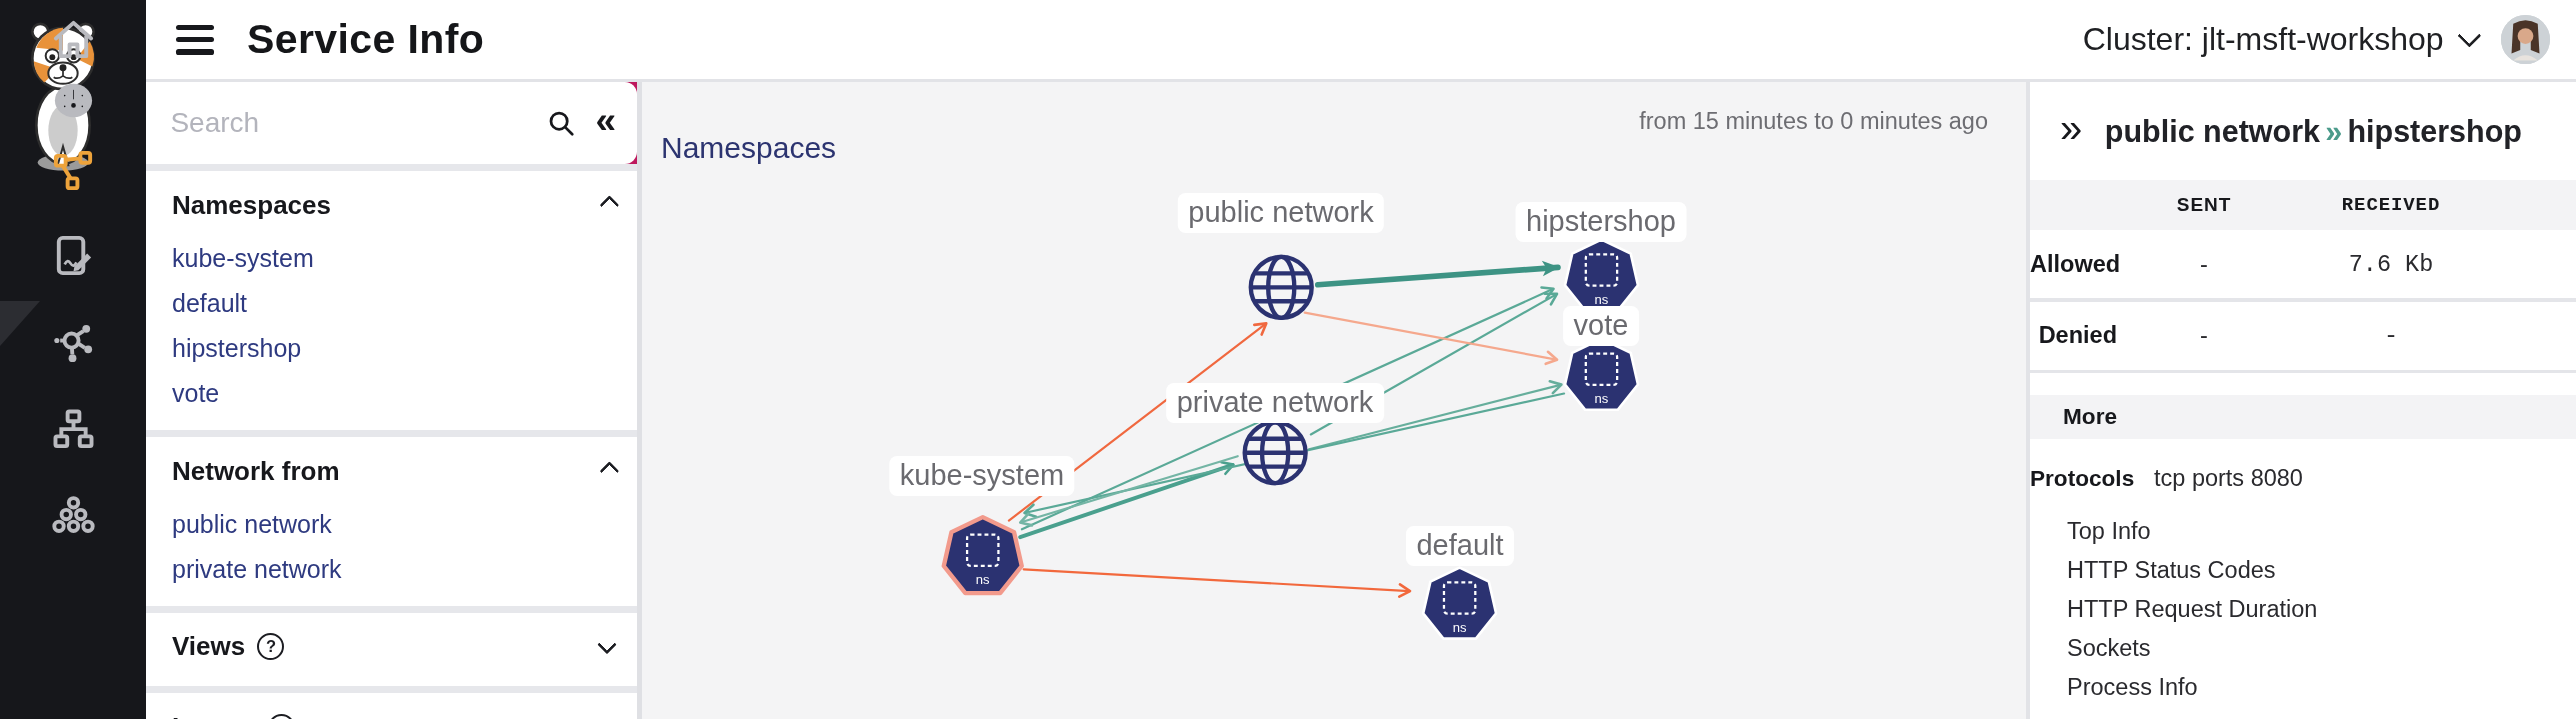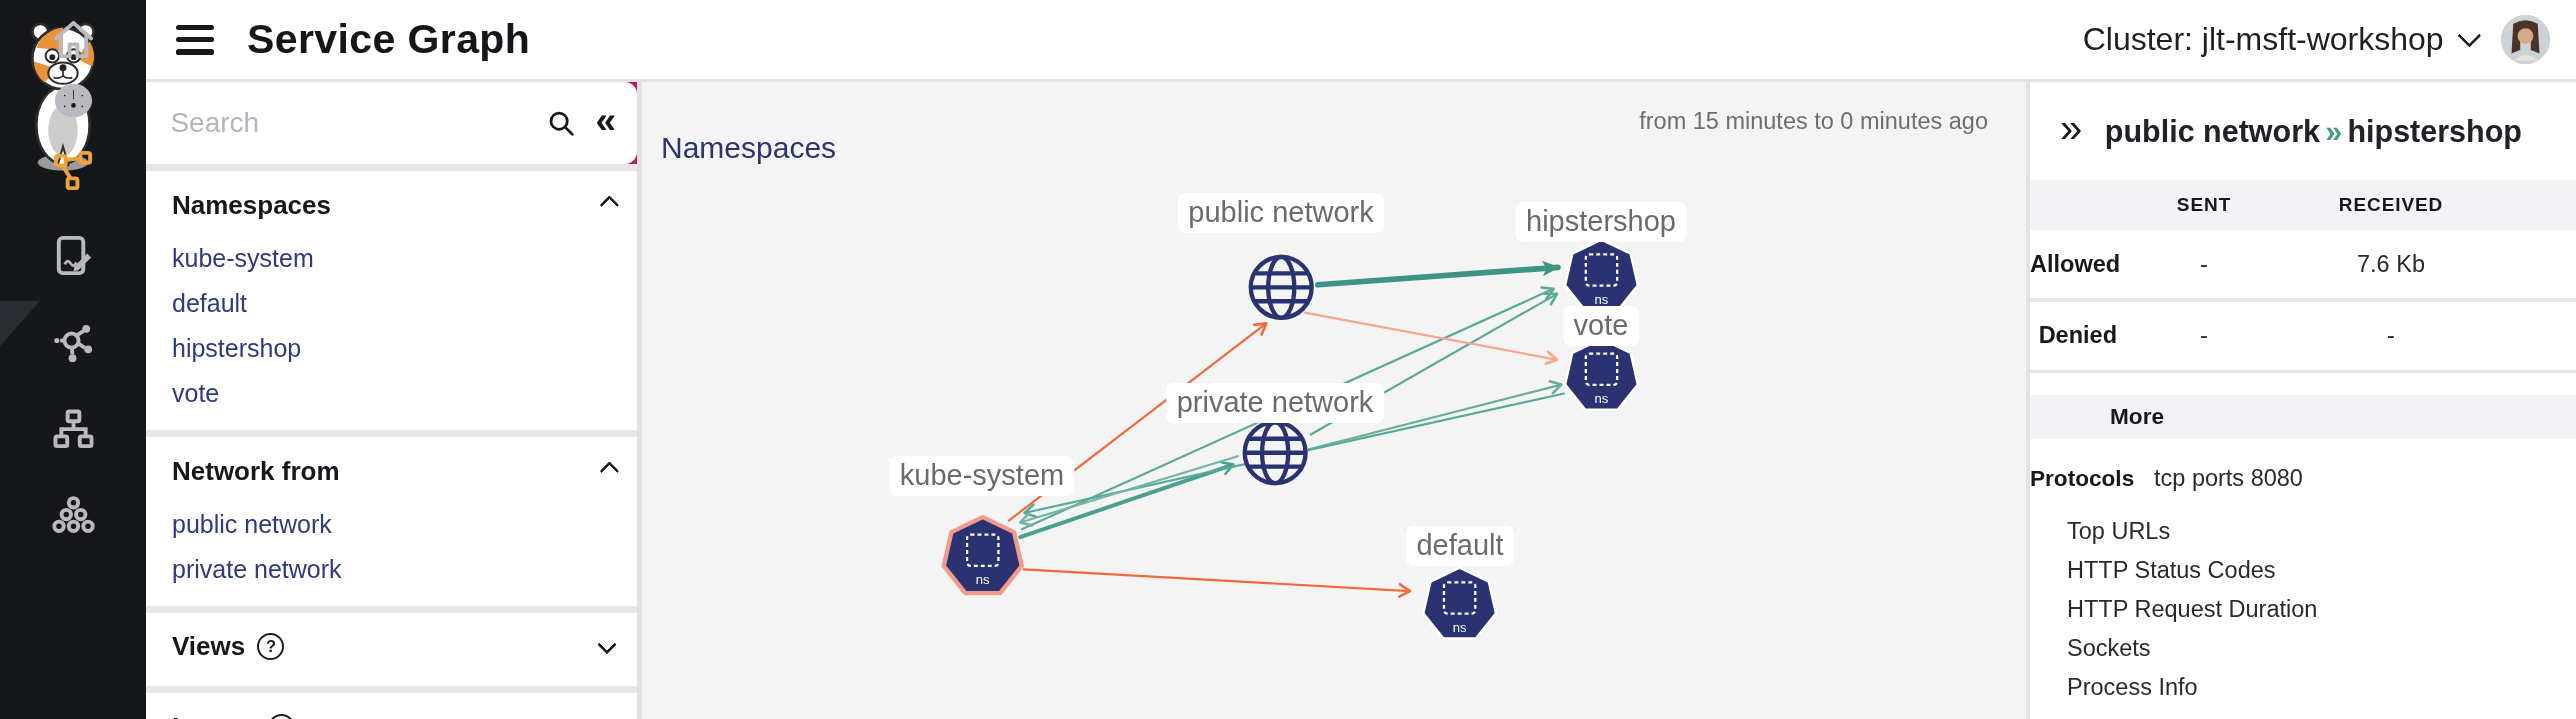--- a/index.html
+++ b/index.html
@@ -62,28 +62,28 @@
   .right-panel { position:absolute; left:2026px; top:82px; width:550px; height:637px; background:#ffffff;
                  border-left:4.4px solid #e2e3e7; z-index:3; }
   .panel-title-row { height:98px; display:flex; align-items:center; padding-left:30px; }
   .panel-collapse { font-size:40px; color:#17181c; line-height:1; cursor:pointer; margin-top:-7px; }
   .breadcrumb { margin-left:22.6px; font-size:30.5px; font-weight:600; color:#212227; display:flex; align-items:center; }
   .crumb-sep { color:#4b9b8b; margin:0 5.2px; font-weight:700; }
   .band { background:#f3f3f5; display:flex; align-items:center; }
   .thead { height:50px; }
   .col-label { width:87px; text-align:right; flex:none; }
   .col-sent { width:174px; text-align:center; flex:none; }
-  .col-received { width:200px; text-align:center; flex:none; }
+  .col-received { width:200px; text-align:center; flex:none;font-family:Liberation Mono, monospace; }
   .thead .col-sent, .thead .col-received { font-size:19px; font-weight:700; letter-spacing:0.9px; color:#17181c; }
   .trow { height:68px; display:flex; align-items:center; background:#fff; }
   .trow .col-label { font-size:23.5px; font-weight:700; color:#17181c; }
   .trow .col-sent, .trow .col-received { font-size:23.5px; color:#2a2a2e; }
   .tdivider { height:3.5px; background:#e4e5e9; }
   .spacer { height:22px; background:#fff; }
-  .more-band { height:44px;padding-left:47px; }
+  .more-band { height:44px; }
   .more-band .col-label { font-size:22.6px; font-weight:700; color:#17181c; }
   .kv-row { display:flex; margin-top:26px; }
   .kv-row .col-label { font-size:22.6px; font-weight:700; color:#17181c; padding-top:0.9px; }
   .kv-val { padding-left:37px; font-size:23.5px; color:#2a2a2e; }
   .insights-list .ins-item { height:39px; font-size:23.5px; color:#2a2a2e; display:flex; align-items:flex-start; }
 </style>
 </head>
 <body>
 
 <div class="rail">
@@ -176,21 +176,21 @@
       </div>
     </div>
 </div>
 
 <div class="header">
   <div class="hamburger">
       <span></span>
       <span></span>
       <span></span>
     </div>
-  <div class="app-title">Service Graph</div>
+  <div class="app-title">Service Info</div>
   <div class="header-right">
     <div class="cluster-select">
       <span class="cluster-label">Cluster: jlt-msft-workshop</span>
       <span class="chev-down-sm"></span>
     </div>
     <div class="avatar">
       <svg viewBox="0 0 56 56" width="49" height="49">
         <rect width="56" height="56" fill="#cdd2d6"></rect>
         <path d="M14 10 Q28 2 42 10 L44 44 L34 40 L34 24 Q28 18 22 24 L22 40 L12 44 Z" fill="#4a3428"></path>
         <circle cx="28" cy="24" r="9" fill="#d9a88a"></circle>
@@ -381,21 +381,21 @@
 
   <div class="band more-band">
     <div class="col-label">More</div>
   </div>
   <div class="kv-row">
     <div class="col-label">Protocols</div>
     <div class="kv-val">tcp ports 8080</div>
   </div>
   <div class="kv-row">
     <div class="kv-val insights-list">
-        <div class="ins-item">Top URLs</div>
+        <div class="ins-item">Top Info</div>
         <div class="ins-item">HTTP Status Codes</div>
         <div class="ins-item">HTTP Request Duration</div>
         <div class="ins-item">Sockets</div>
         <div class="ins-item">Process Info</div>
       </div>
   </div>
 </div>
 
 
 </body></html>

